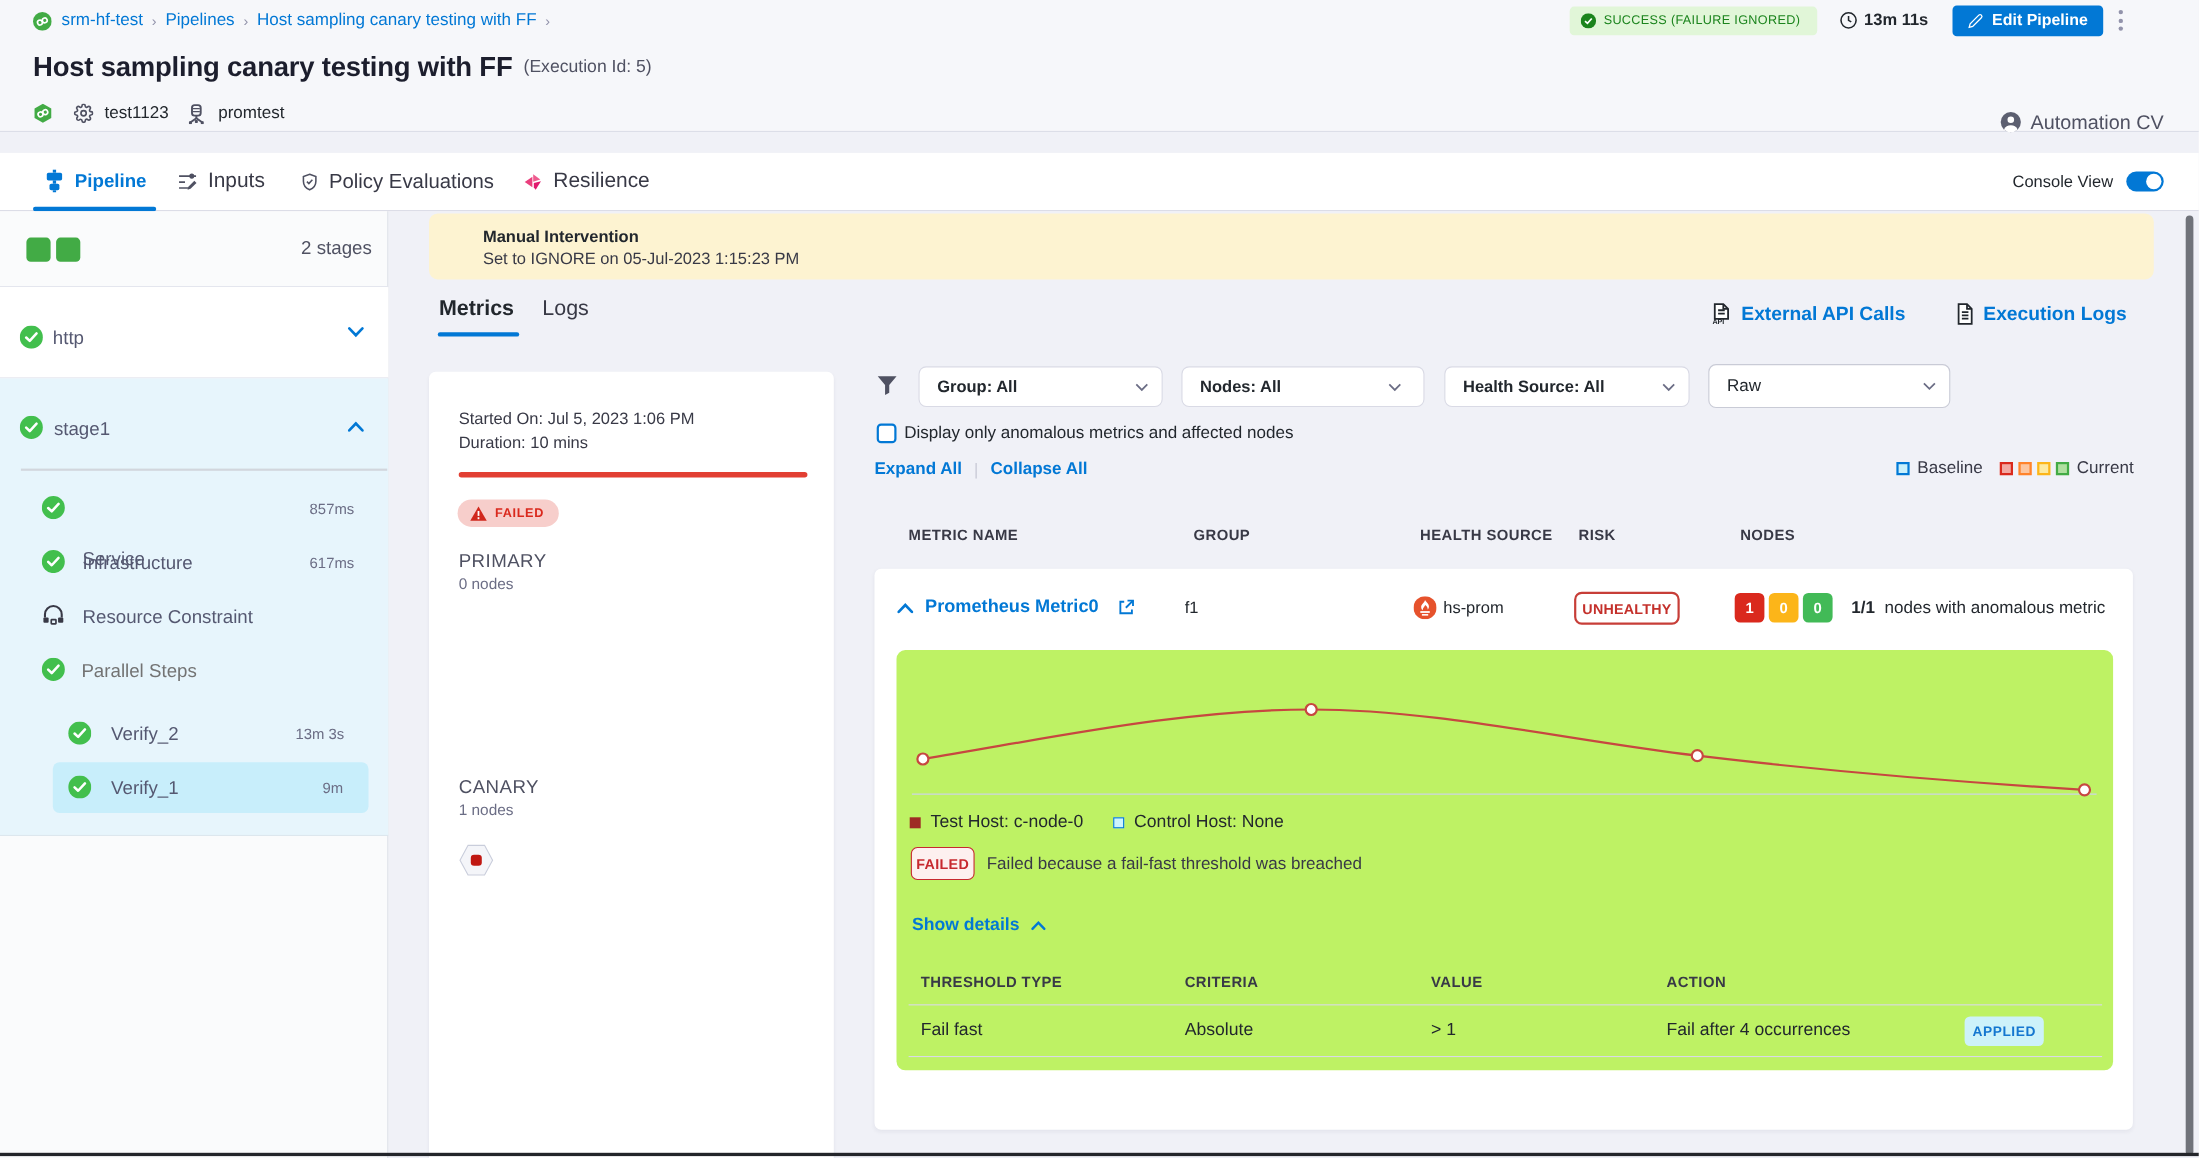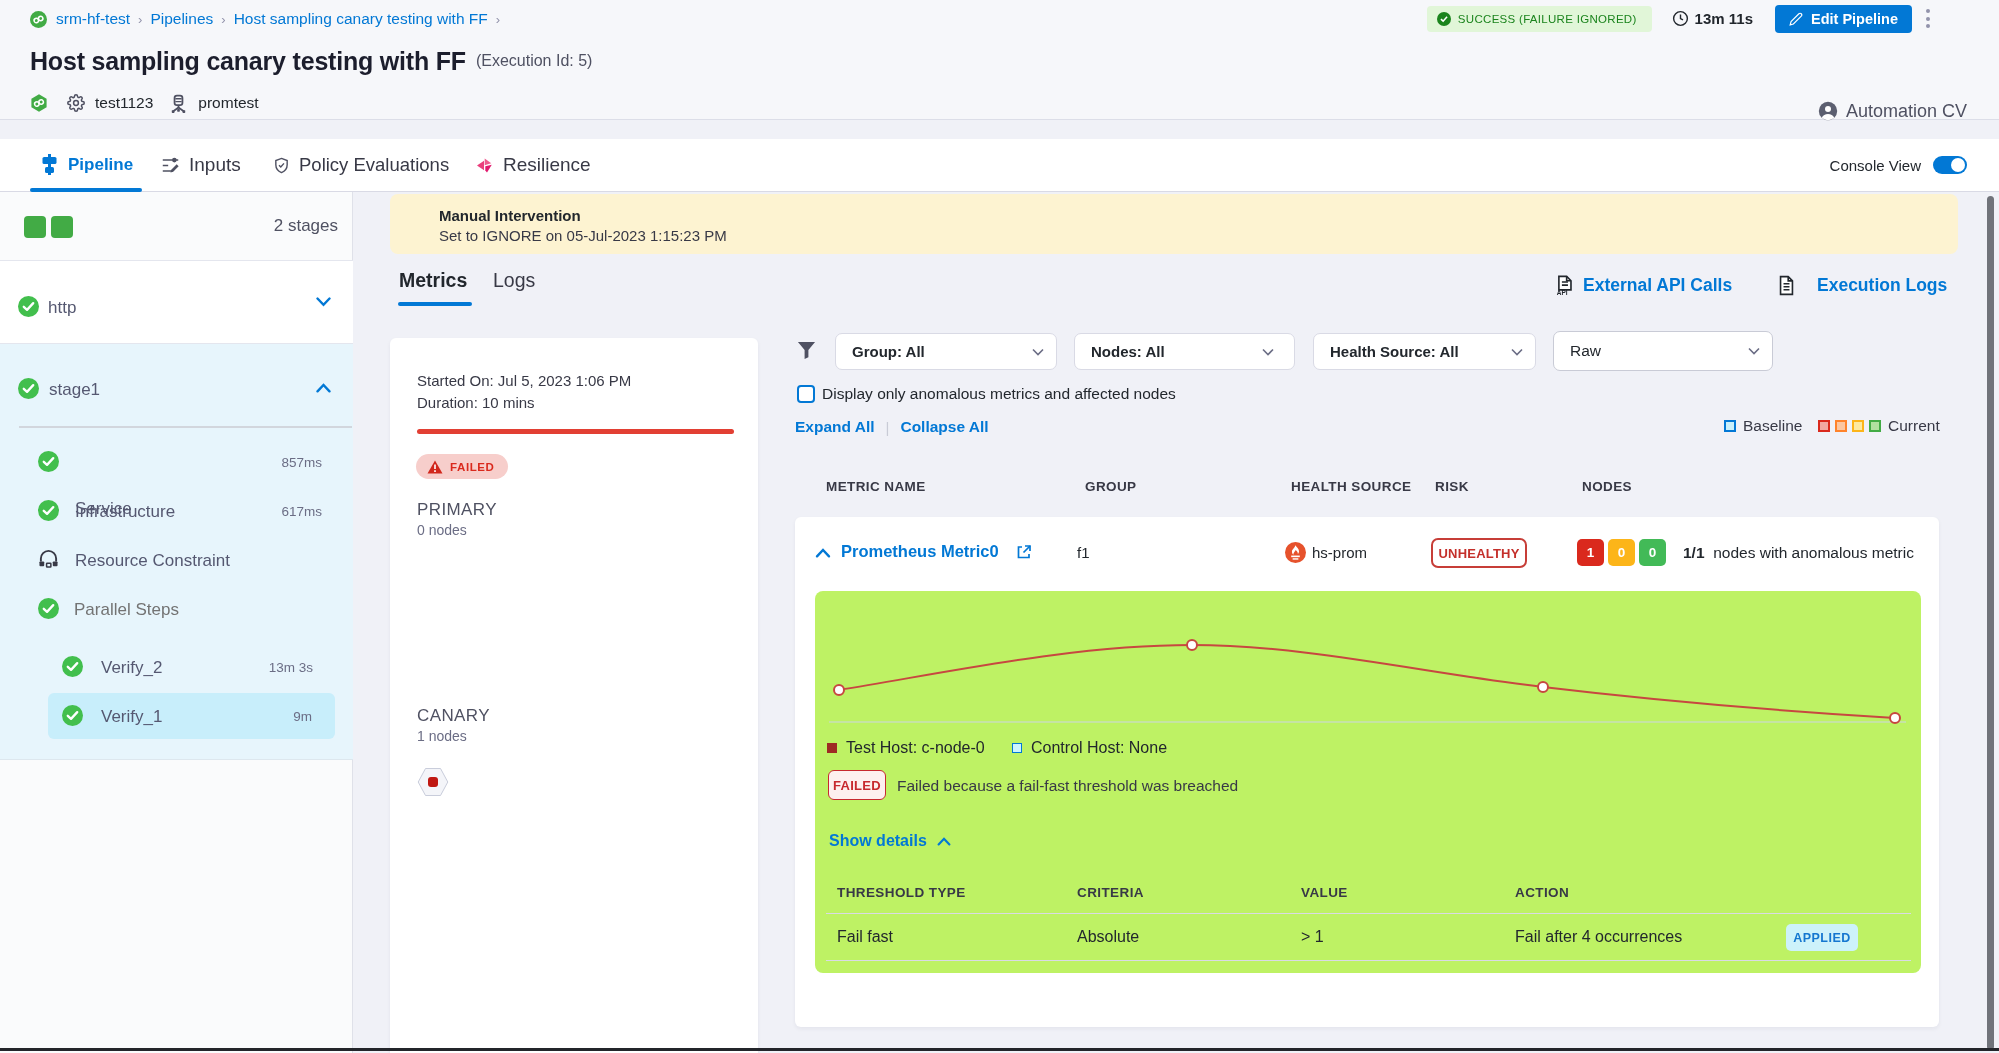--- a/index.html
+++ b/index.html
@@ -226,21 +226,21 @@
           <text x="2" y="23" font-size="7.5" fill="#22272d" stroke="none" font-weight="bold" font-family="Liberation Sans">API</text>
         </svg>
       <span style="margin-left:9px;font-size:17.5px;font-weight:bold;color:#0278d5;">External API Calls</span>
     </div>
     <div class="abs row" style="left:1424px;top:82px;height:22px;">
       <svg width="17" height="21" viewBox="0 0 20 24" fill="none" stroke="#22272d" stroke-width="1.9">
           <path d="M3 1.5 h9 l5 5 V22.5 h-14 z" fill="#fff"></path>
           <path d="M12 1.5 v5 h5"></path>
           <path d="M6.5 10h7M6.5 13.5h7M6.5 17h7"></path>
         </svg>
-      <span style="margin-left:22px;font-size:17.5px;font-weight:bold;color:#0278d5;">Execution Logs</span>
+      <span style="margin-left:8px;font-size:17.5px;font-weight:bold;color:#0278d5;">Execution Logs</span>
     </div>
 
     <div class="abs" style="left:36px;top:135px;width:368px;height:726px;background:#fff;border-radius:6px;box-shadow:0 2px 4px rgba(40,41,61,.06);margin-top:11px;">
       <div class="abs" style="left:27px;top:34px;font-size:15px;color:#383946;">Started On: Jul 5, 2023 1:06 PM</div>
       <div class="abs" style="left:27px;top:56px;font-size:15px;color:#383946;">Duration: 10 mins</div>
       <div class="abs" style="left:27px;top:91px;width:317px;height:5px;background:#e23f33;border-radius:2.5px;"></div>
       <div class="abs row" style="left:26px;top:116px;height:25px;background:#f7cecb;border-radius:13px;padding:0 13px 0 11px;">
         <svg width="16" height="14" viewBox="0 0 16 14" style="margin-right:7px;">
             <path d="M8 0.5 15.5 13.5 H0.5 Z" fill="#d1271c"></path>
             <rect x="7.2" y="4.5" width="1.6" height="4.5" fill="#fff"></rect>

